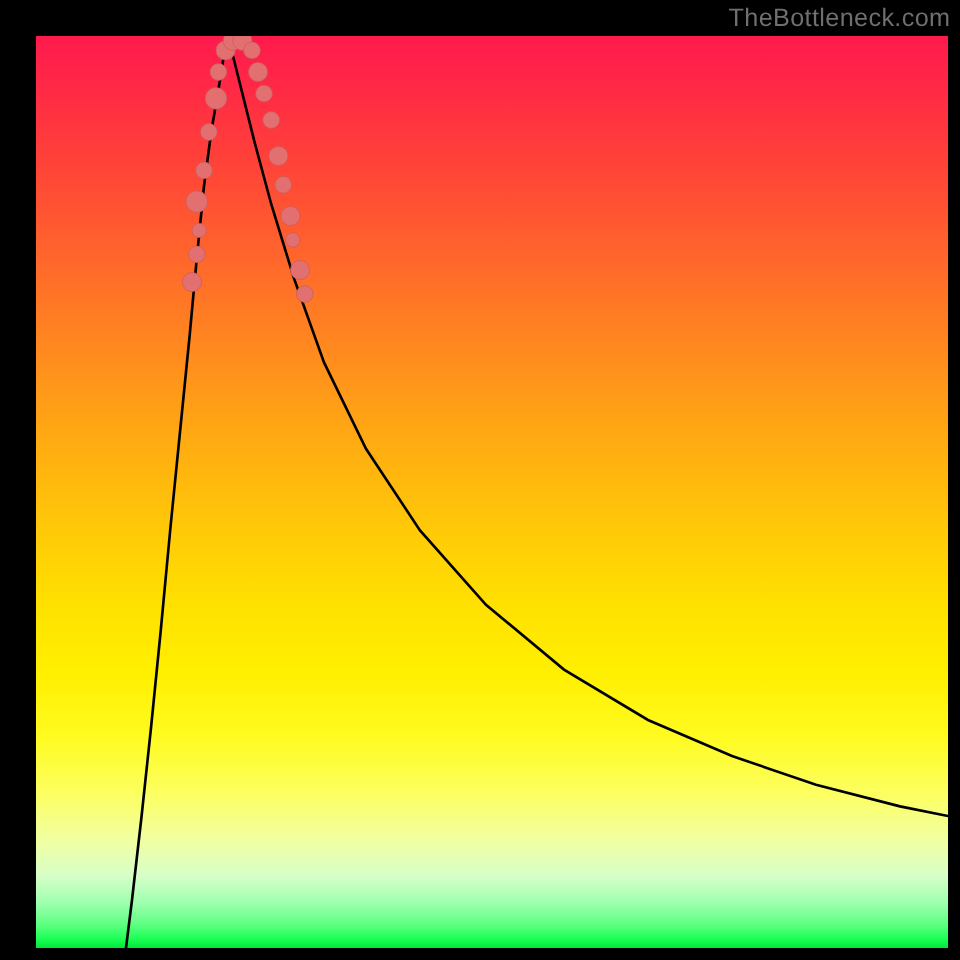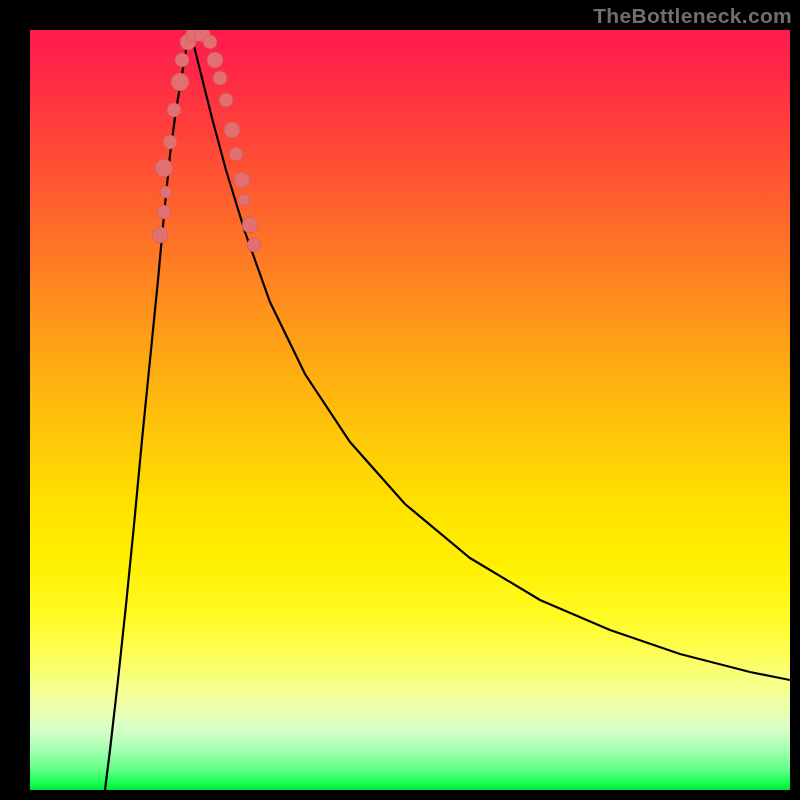--- a/index.html
+++ b/index.html
@@ -46,21 +46,21 @@
       #00e838 100%
     );
     overflow: hidden;
   }
   .watermark {
     position: absolute;
     top: 4px;
     right: 8px;
     color: #6f6f6f;
     font-size: 21px;
-    font-weight: 700;
+    font-weight: 400;
     letter-spacing: 0.3px;
     user-select: none;
   }
   svg.curve-layer {
     position: absolute;
     top: 0;
     left: 0;
     width: 760px;
     height: 760px;
   }

